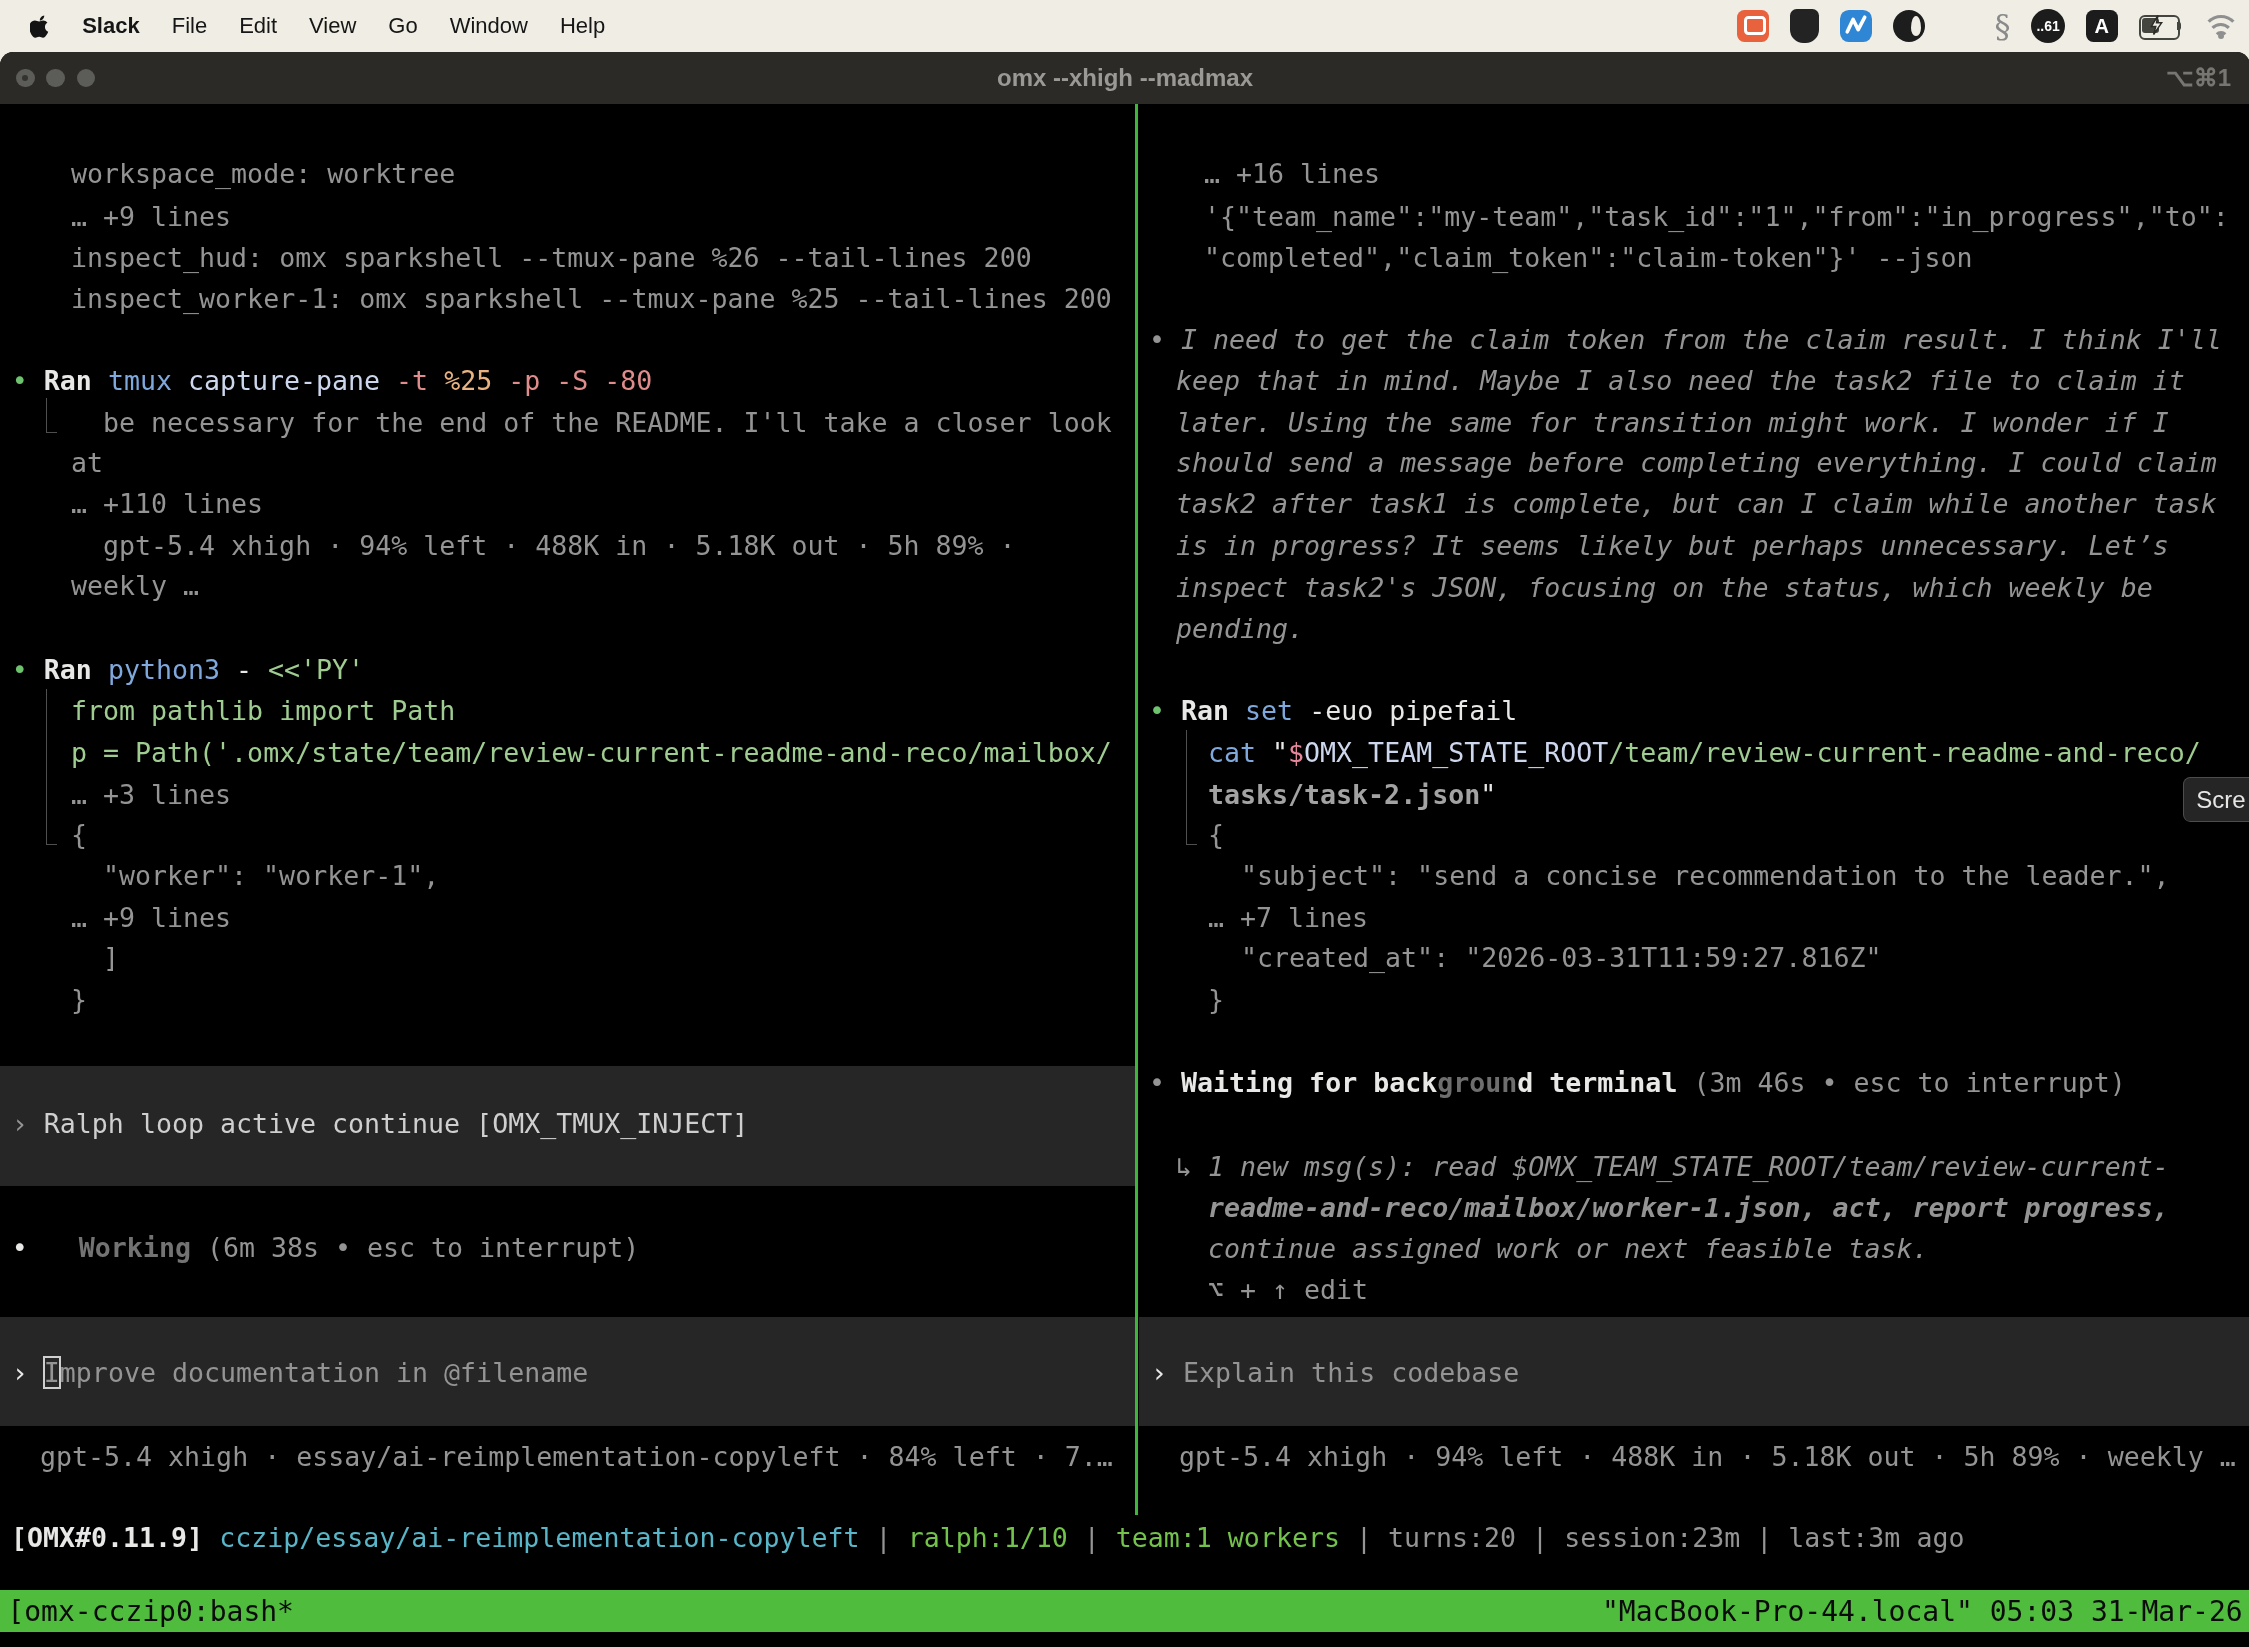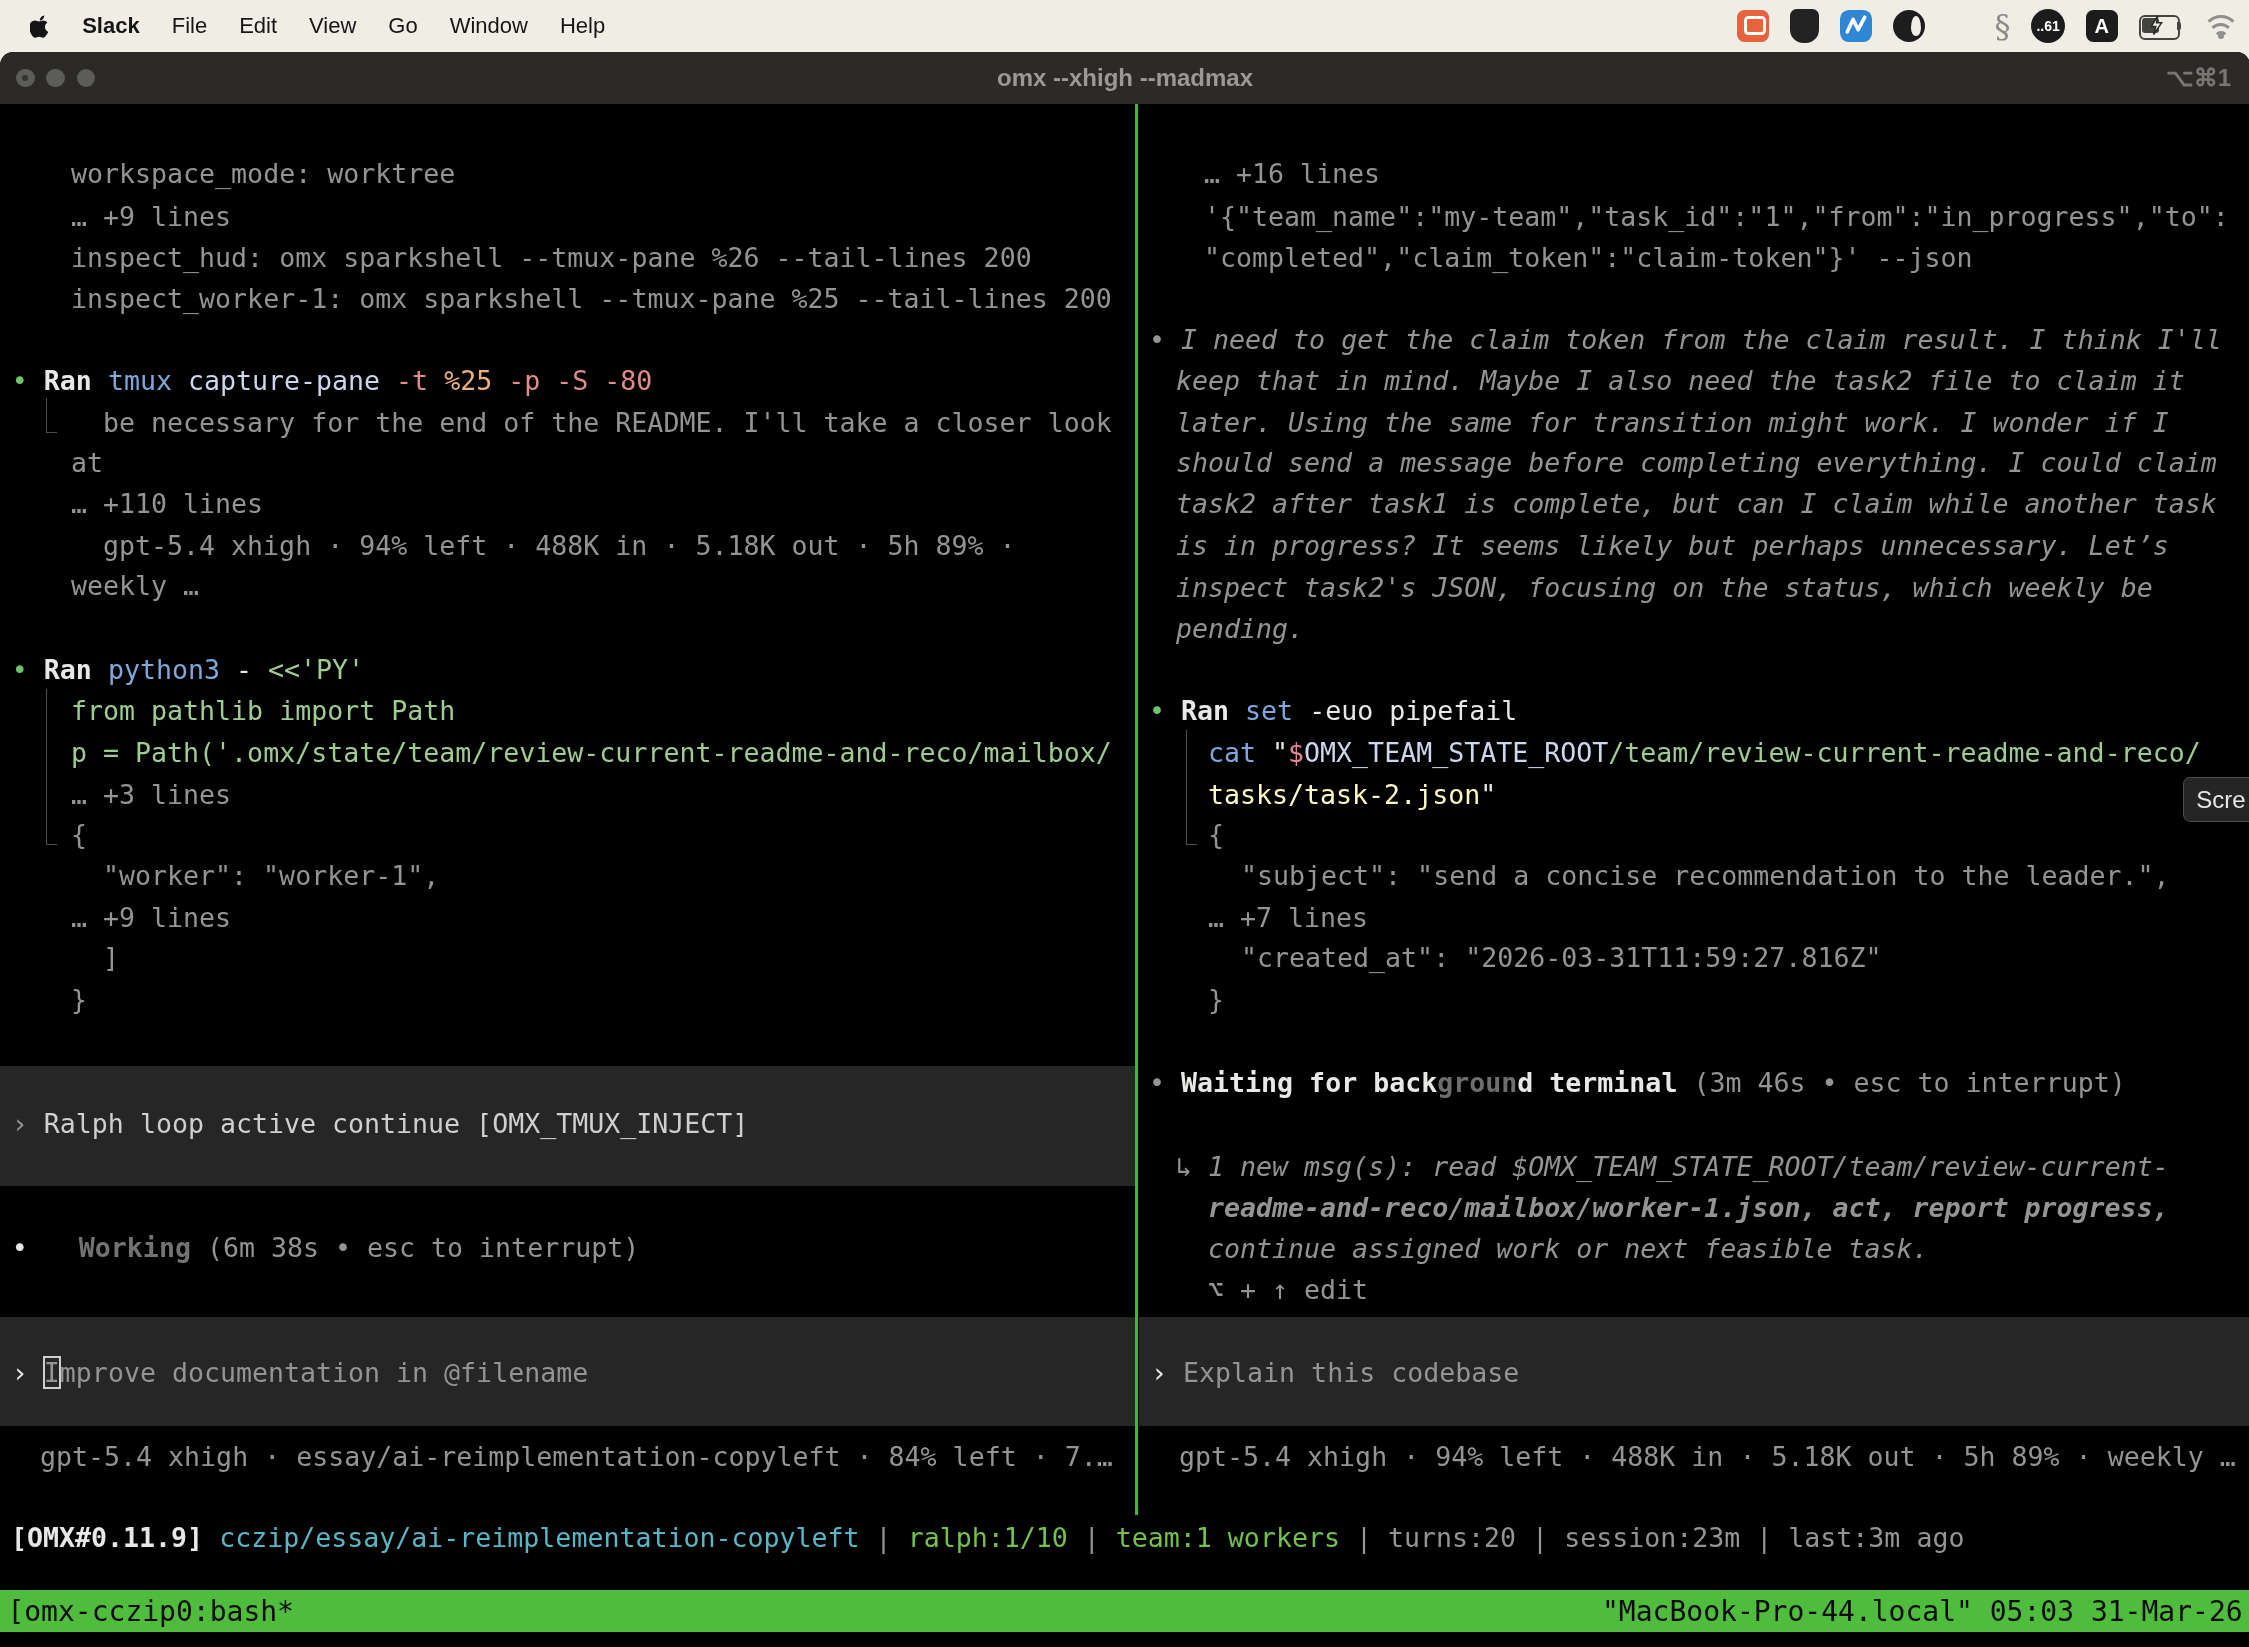--- a/index.html
+++ b/index.html
@@ -190,21 +190,21 @@
       <div class="tline" style="left: 1149px; top: 215px;"><span style="color: rgb(148, 148, 148);">• </span><span class="i" style="color: rgb(148, 148, 148);">I need to get the claim token from the claim result. I think I'll</span></div>
       <div class="tline" style="left: 1176px; top: 256px;"><span class="i" style="color: rgb(148, 148, 148);">keep that in mind. Maybe I also need the task2 file to claim it</span></div>
       <div class="tline" style="left: 1176px; top: 298px;"><span class="i" style="color: rgb(148, 148, 148);">later. Using the same for transition might work. I wonder if I</span></div>
       <div class="tline" style="left: 1176px; top: 338px;"><span class="i" style="color: rgb(148, 148, 148);">should send a message before completing everything. I could claim</span></div>
       <div class="tline" style="left: 1176px; top: 379px;"><span class="i" style="color: rgb(148, 148, 148);">task2 after task1 is complete, but can I claim while another task</span></div>
       <div class="tline" style="left: 1176px; top: 421px;"><span class="i" style="color: rgb(148, 148, 148);">is in progress? It seems likely but perhaps unnecessary. Let’s</span></div>
       <div class="tline" style="left: 1176px; top: 463px;"><span class="i" style="color: rgb(148, 148, 148);">inspect task2's JSON, focusing on the status, which weekly be</span></div>
       <div class="tline" style="left: 1176px; top: 504px;"><span class="i" style="color: rgb(148, 148, 148);">pending.</span></div>
       <div class="tline" style="left: 1149px; top: 586px;"><span style="color: rgb(110, 196, 110);">• </span><span class="b" style="color: rgb(232, 232, 230);">Ran </span><span style="color: rgb(127, 168, 220);">set </span><span style="color: rgb(232, 232, 230);">-euo pipefail</span></div>
       <div class="tline" style="left: 1208px; top: 628px;"><span style="color: rgb(127, 168, 220);">cat </span><span style="color: rgb(232, 232, 230);">"</span><span style="color: rgb(228, 135, 155);">$</span><span style="color: rgb(204, 214, 236);">OMX_TEAM_STATE_ROOT</span><span style="color: rgb(159, 204, 144);">/team/review-current-readme-and-reco/</span></div>
-      <div class="tline" style="left: 1208px; top: 670px;"><span style="color: #fef9c3;">tasks/task-2.json</span><span style="color: rgb(232, 232, 230);">"</span></div>
+      <div class="tline" style="left: 1208px; top: 670px;"><span style="color: #a3a3a3; font-weight: bold;">tasks/task-2.json</span><span style="color: rgb(232, 232, 230);">"</span></div>
       <div class="tline" style="left: 1208px; top: 710px;"><span style="color: rgb(148, 148, 148);">{</span></div>
       <div class="tline" style="left: 1241px; top: 751px;"><span style="color: rgb(148, 148, 148);">"subject": "send a concise recommendation to the leader.",</span></div>
       <div class="tline" style="left: 1208px; top: 793px;"><span style="color: rgb(148, 148, 148);">… +7 lines</span></div>
       <div class="tline" style="left: 1241px; top: 833px;"><span style="color: rgb(148, 148, 148);">"created_at": "2026-03-31T11:59:27.816Z"</span></div>
       <div class="tline" style="left: 1208px; top: 875px;"><span style="color: rgb(148, 148, 148);">}</span></div>
       <div class="tline" style="left: 1149px; top: 958px;"><span style="color: rgb(148, 148, 148);">• </span><span class="b" style="color: rgb(232, 232, 230);">Waiting for back</span><span class="b" style="color: rgb(110, 110, 110);">groun</span><span class="b" style="color: rgb(232, 232, 230);">d terminal</span><span style="color: rgb(148, 148, 148);"> (3m 46s • esc to interrupt)</span></div>
       <div class="tline" style="left: 1176px; top: 1042px;"><span style="color: rgb(148, 148, 148);">↳ </span><span class="i" style="color: rgb(148, 148, 148);">1 new msg(s): read $OMX_TEAM_STATE_ROOT/team/review-current-</span></div>
       <div class="tline" style="left: 1208px; top: 1083px;"><span class="i" style="color: rgb(148, 148, 148); font-weight: bold;">readme-and-reco/mailbox/worker-1.json, act, report progress,</span></div>
       <div class="tline" style="left: 1208px; top: 1124px;"><span class="i" style="color: rgb(148, 148, 148);">continue assigned work or next feasible task.</span></div>
       <div class="tline" style="left: 1208px; top: 1165px;"><span style="color: rgb(148, 148, 148);">⌥ + ↑ edit</span></div>

